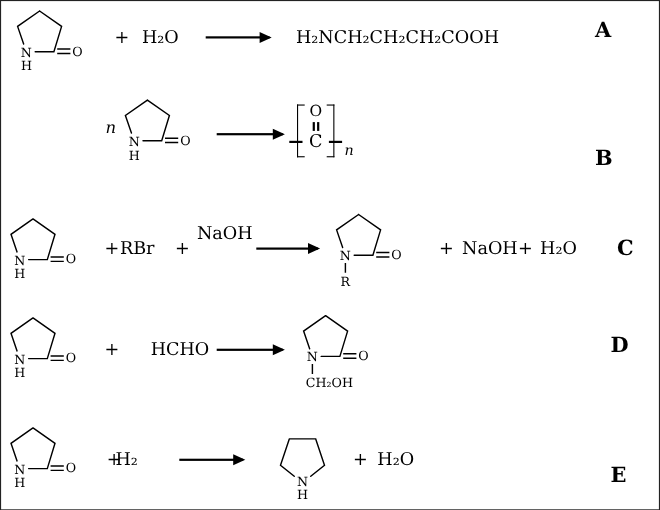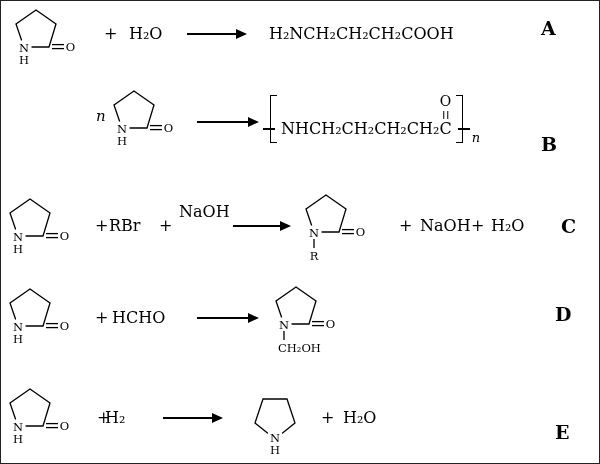--- a/index.html
+++ b/index.html
@@ -71,21 +71,20 @@
     <svg class="abs" style="left:108px;top:86px" width="70" height="62" viewBox="0 0 70 62">
       <use href="#lactam-ring"></use>
       <text x="13" y="58" font-size="11.5" text-anchor="middle" fill="#000">H</text>
     </svg>
     <span class="abs arrow" style="left:196px;top:120px;width:60px"></span>
 
     <span class="abs polymer" style="left:262px;top:94px">
       <span class="pbond pbond-l"></span>
       <span class="pbracket pleft"></span>
       <span class="pchain">
-        <span class="formula">NHCH₂CH₂CH₂CH₂</span>
           <span class="carbC"><span class="costack">
               <span class="formula oatom">O</span>
               <span class="dbl">
                 <i></i>
                 <i></i>
               </span>
             </span><span class="formula">C</span></span>
       </span>
       <span class="pbracket pright"></span>
       <span class="pbond pbond-r"></span>
@@ -116,21 +115,21 @@
     <span class="abs formula" style="left:490px;top:215px">H₂O</span>
     <span class="abs rxn-label" style="left:560px;top:214px">C</span>
   </div>
 
   <div>
     <svg class="abs" style="left:4px;top:284px" width="70" height="62" viewBox="0 0 70 62">
       <use href="#lactam-ring"></use>
       <text x="13" y="58" font-size="11.5" text-anchor="middle" fill="#000">H</text>
     </svg>
     <span class="abs formula" style="left:94px;top:307px">+</span>
-    <span class="abs formula" style="left:111px;top:307px">HCHO</span>
+    <span class="abs formula" style="left:136px;top:307px">HCHO</span>
     <span class="abs arrow" style="left:196px;top:316px;width:60px"></span>
     <svg class="abs" style="left:270px;top:282px" width="76" height="76" viewBox="0 0 76 76">
       <use href="#lactam-ring"></use>
       <line x1="13" y1="48" x2="13" y2="57" stroke="#000" stroke-width="1.3"></line>
       <text x="7" y="69" font-size="11.5" text-anchor="start" fill="#000">CH₂OH</text>
     </svg>
     <span class="abs rxn-label" style="left:554px;top:302px">D</span>
   </div>
 
   <div>

